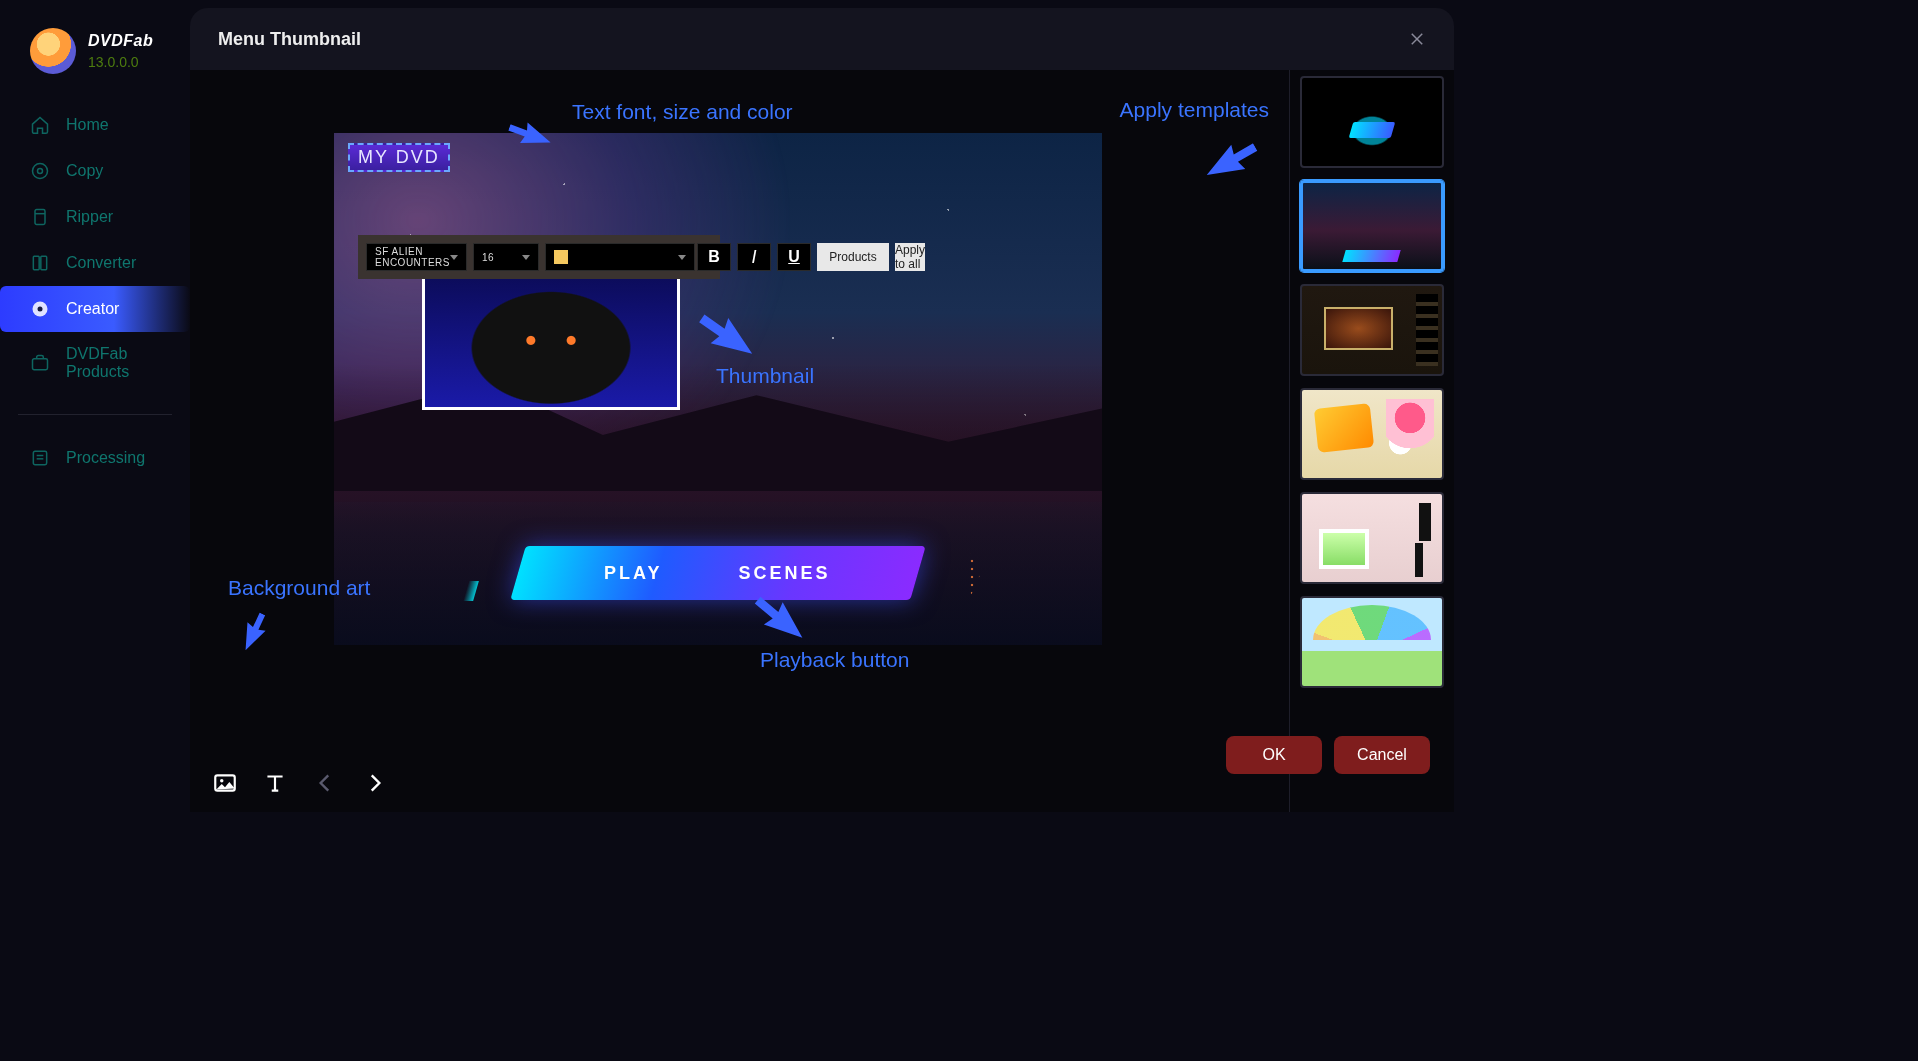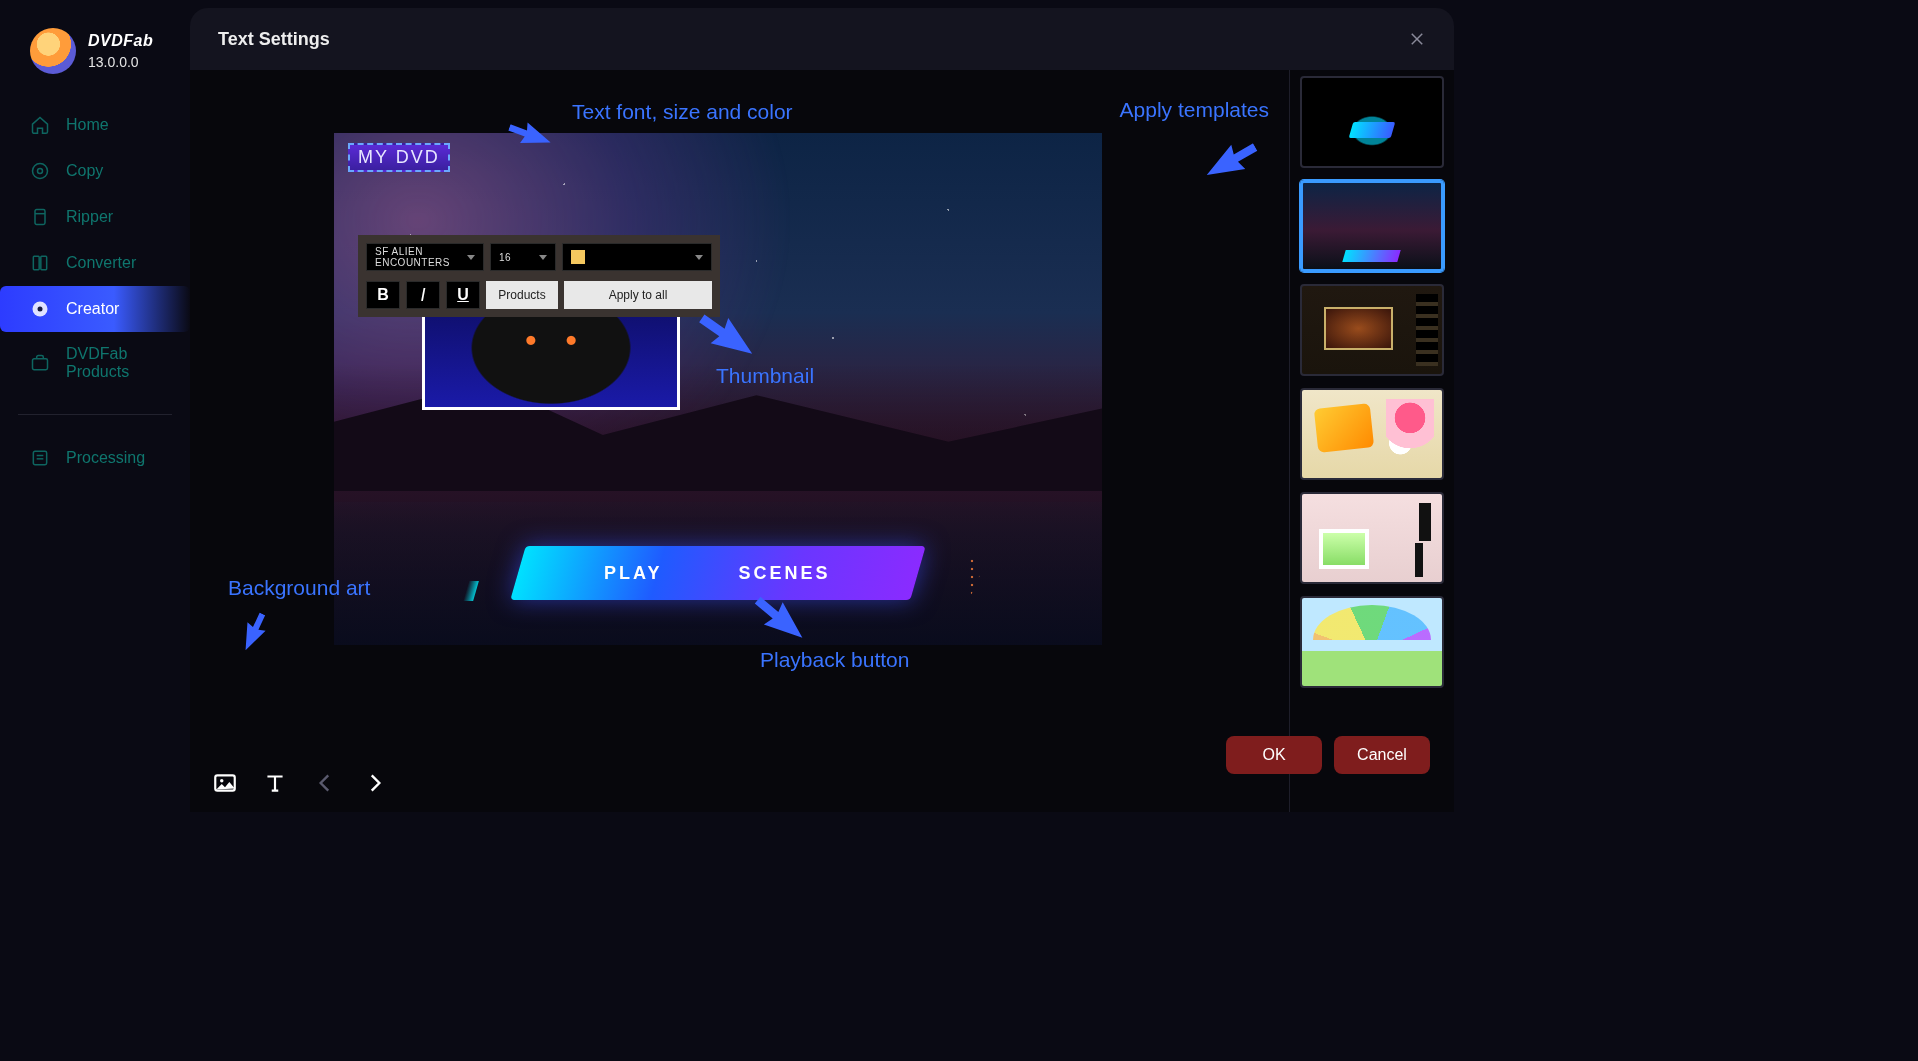--- a/index.html
+++ b/index.html
@@ -28,21 +28,21 @@
       padding: 0 18px 28px 30px;
       gap: 12px;
     }
     .brand-logo {
       width: 46px; height: 46px;
       border-radius: 50%;
       background: radial-gradient(circle at 40% 35%, #ffd37a 0 28%, #ff9c3a 29% 55%, #5b5bd6 56% 100%);
     }
     .brand-text { display:flex; flex-direction:column; }
     .brand-name { font-weight:700; font-style:italic; font-size:16px; letter-spacing:0.5px;}
-    .brand-version { font-size:14px; color:#e5e5e5; margin-top:4px;}
+    .brand-version { font-size:14px; color:#4d7c0f; margin-top:4px;}
     .nav { list-style:none; }
     .nav-item {
       display:flex; align-items:center; gap:16px;
       padding: 13px 18px 13px 30px;
       font-size:16px; color:#0f766e; cursor:pointer;
       border-radius:6px;
     }
     .nav-item .ic { width:20px; height:20px; flex-shrink:0; opacity:.85;}
     .nav-item.active {
       background: linear-gradient(90deg,#2d3cff 0%, #3a5bff 60%, rgba(58,91,255,0) 100%);
@@ -133,21 +133,21 @@
       letter-spacing:2px;
       font-size:18px;
     }
 
     .text-toolbar {
       position:absolute;
       left:168px; top:165px;
       width:362px;
       background:#3a3330;
       padding:8px;
-      display:flex; flex-direction:column; gap:10px;
+      display:flex; flex-direction:row; gap:2px;
       z-index:5;
     }
     .tt-row { display:flex; gap:6px; }
     .tt-select, .tt-color {
       background:#000; border:1px solid #2a2a2a; height:28px;
       display:flex; align-items:center; padding:0 8px;
       font-size:10px; letter-spacing:0.5px; color:#ddd; flex:1;
       justify-content:space-between; cursor:pointer;
     }
     .chev { width:0;height:0;border-left:4px solid transparent;border-right:4px solid transparent;border-top:5px solid #888;}
@@ -416,21 +416,21 @@
               <line x1="8" y1="13" x2="16" y2="13"></line>
             </svg>
         </span>
         <span>Processing</span>
       </li>
     </ul>
   </nav>
 
   <section class="dialog">
     <div class="dialog-header">
-      <span class="dialog-title">Text Settings</span>
+      <span class="dialog-title">Menu Thumbnail</span>
       <span class="close-x">
         <svg viewBox="0 0 24 24" stroke="currentColor" stroke-width="2" fill="none">
             <line x1="5" y1="5" x2="19" y2="19"></line>
             <line x1="19" y1="5" x2="5" y2="19"></line>
           </svg>
       </span>
     </div>
     <div class="dialog-body">
       <div class="preview-pane">
         <div class="preview-stage-wrap">

